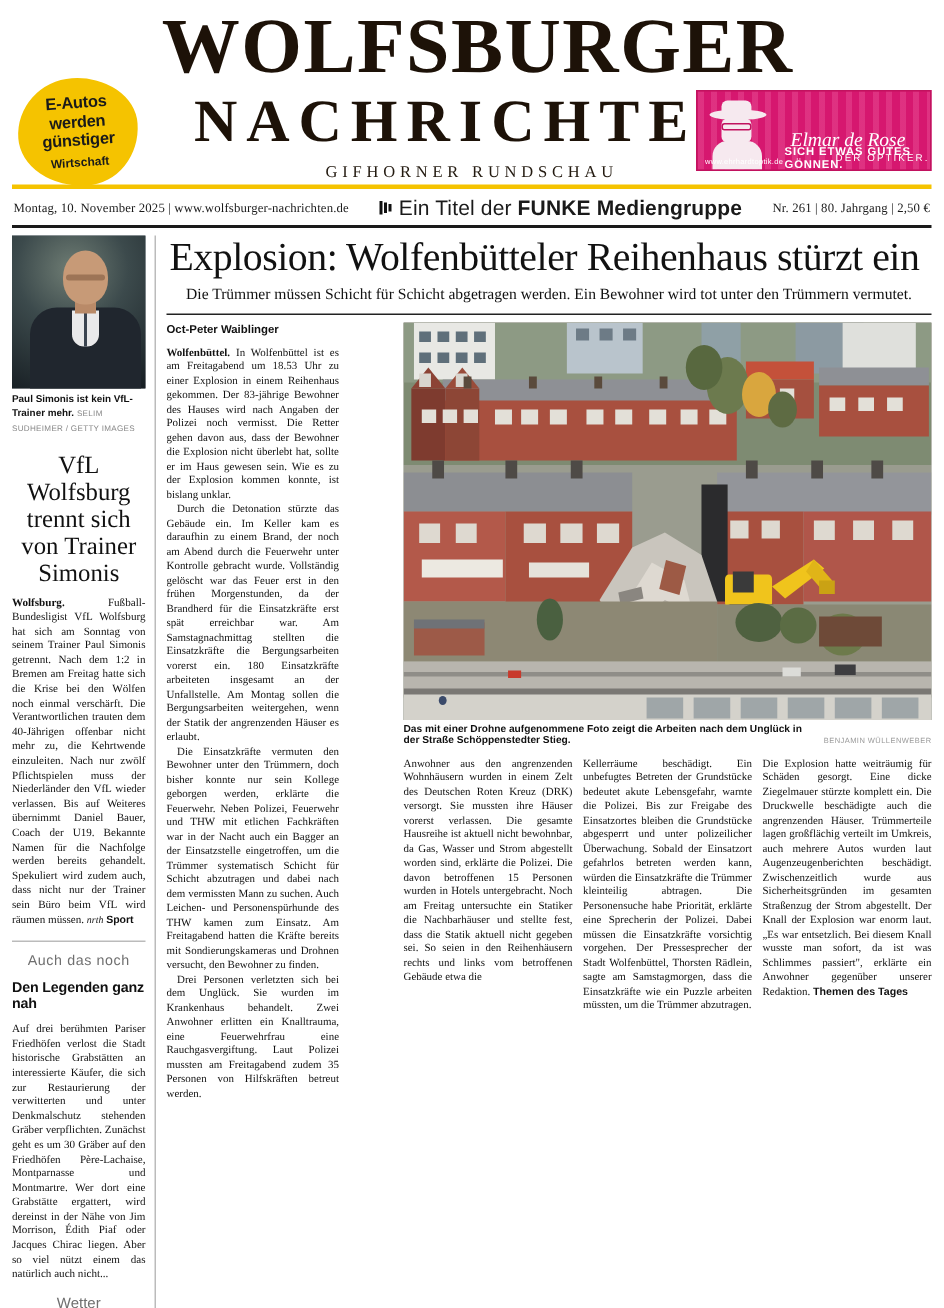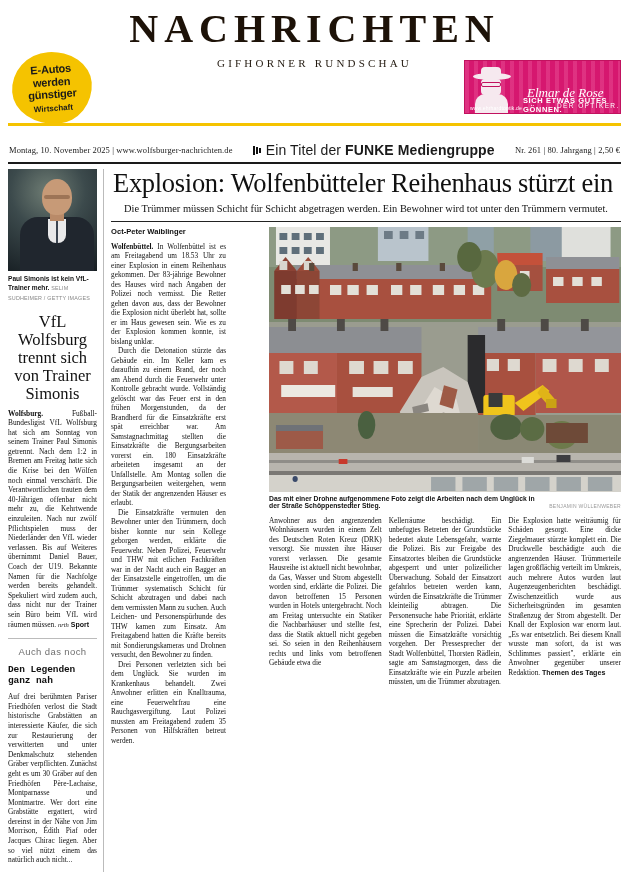--- a/index.html
+++ b/index.html
@@ -65,21 +65,21 @@
   .ad-slogan { position:absolute; left:58px; top:11px; font-size:7.5px; letter-spacing:.6px; color:#fff; font-weight:700;margin-top:24px; }
   .ad-sig { position:absolute; left:62px; top:24px; font-size:13px; color:#fff; font-family:"Liberation Serif",serif; font-style:italic; }
   .ad-der { position:absolute; left:92px; top:41px; font-size:6.5px; letter-spacing:1.4px; color:#fff; }
   .ad-url { position:absolute; left:5px; bottom:2px; font-size:5px; color:#fff; letter-spacing:.2px;}
 
   .rule-yellow { height: 3px; background: #f5c300; margin: 5px 8px 0 8px; }
 
   
   .dateline {
     display: flex; align-items: center; justify-content: space-between;
-    padding: 16px 9px 4px 9px;
+    padding: 4px 9px 4px 9px;
     font-size: 8px; letter-spacing: .1px; color: #1a1a1a;
   }
   .dl-left { font-family:"Liberation Serif",serif; font-size:8.5px; }
   .dl-mid { font-family:"Liberation Sans", sans-serif; font-size: 14px; display:flex; align-items:center; gap:4px;}
   .dl-mid b { font-weight: 700; }
   .funke-mark { display:inline-block; width:9px; height:9px; position:relative; }
   .funke-mark i { position:absolute; top:0; width:2px; height:9px; background:#111; display:block;}
   .funke-mark i:nth-child(1){left:0;} .funke-mark i:nth-child(2){left:3px;height:7px;top:1px;} .funke-mark i:nth-child(3){left:6px;height:5px;top:2px;}
   .dl-right { font-family:Liberation Serif, serif; font-size:8.5px; }
   .rule-dark { height:1.5px; background:#1a1a1a; margin:0 8px; }
@@ -117,21 +117,21 @@
   }
   .body-left .kicker { font-weight:700; }
   .body-left .sport { font-family:"Liberation Sans",sans-serif; font-weight:700; font-size:7px;}
   .body-left .sig { font-style:italic; font-size:6.6px;}
 
   .sep-thin { height:1px; background:#bbb; margin:9px 0 0 0; }
   .sect-title {
     text-align:center; font-family:"Liberation Sans", sans-serif;
     font-size:9.5px; color:#6f6f6f; letter-spacing:.4px; margin:7px 0 7px 0;
   }
-  .sub-hl { font-family:Liberation Mono, monospace; font-weight:700; font-size:9.5px; margin-bottom:4px; letter-spacing:-.1px;}
+  .sub-hl { font-family:Liberation Sans, sans-serif; font-weight:700; font-size:9.5px; margin-bottom:4px; letter-spacing:-.1px;}
 
   
   .weather-title { text-align:center; font-family:"Liberation Sans",sans-serif; font-size:10px; color:#6f6f6f; margin:10px 0 4px;}
   .wx-row { display:flex; justify-content:space-between; padding:0 1px; }
   .wx { width:30px; text-align:center; }
   .wx-ico { height:22px; position:relative; }
   .sun { position:absolute; left:3px; top:0; width:13px; height:13px; background:#f0a500; border-radius:50%; }
 
   
   .main-hl {
@@ -161,20 +161,21 @@
   .cols3 { display:flex; gap:7px; margin-top:7px; }
   .cols3 > div { flex:1; }
   .cols3 .body-txt .lead-in { font-weight:700; font-family:"Liberation Sans",sans-serif; font-size:7.1px; }
 </style>
 </head>
 <body>
 
 <div class="page">
 
   <div class="masthead">
+    <div class="mh-title mh-line1">WOLFSBURGER</div>
     <div class="mh-title mh-line2">NACHRICHTEN</div>
     <div class="mh-sub">GIFHORNER RUNDSCHAU</div>
 
     <div class="promo">
       <div class="promo-l">E-Autos</div>
       <div class="promo-l">werden</div>
       <div class="promo-l">günstiger</div>
       <div class="promo-tag">Wirtschaft</div>
     </div>
 

